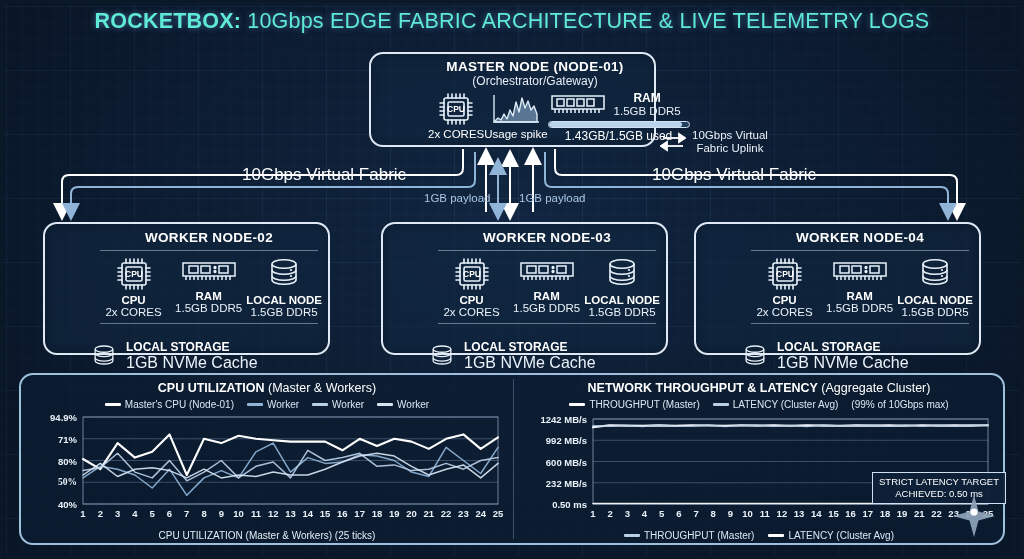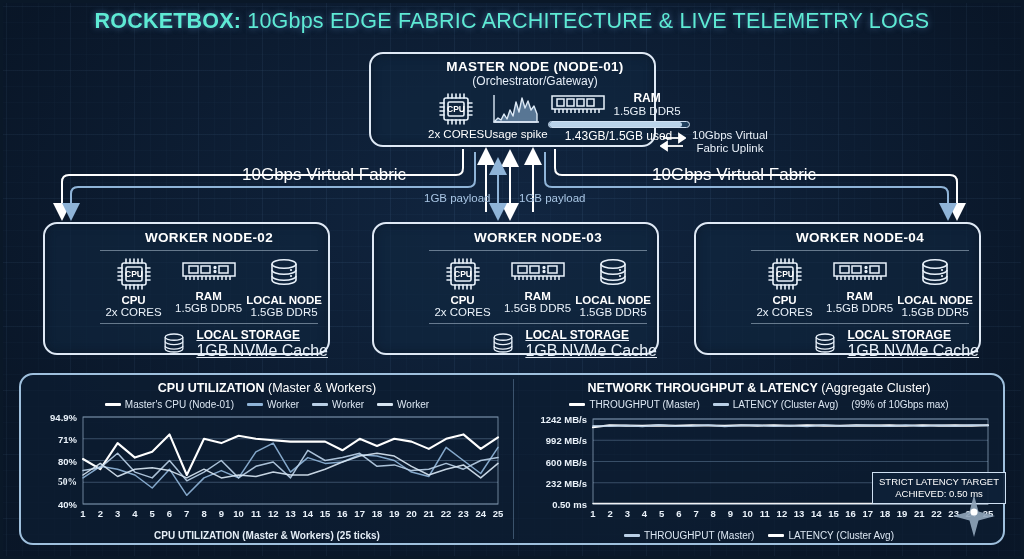--- a/index.html
+++ b/index.html
@@ -70,28 +70,28 @@
   
   #uplink{position:absolute; left:660px; top:88px; display:flex; align-items:center; gap:6px;margin-top:41px;}
   #uplink .lbl{font-size:11.5px; line-height:1.15; color:#eaf1f9; text-align:center;}
 
   
   .fab{position:absolute; font-size:17px; color:#ffffff; white-space:nowrap;}
   .pay{position:absolute; font-size:11.5px; color:#a9c6e4; white-space:nowrap;}
 
   
   .worker{ top:222px; width:287px; height:133px; }
-  #w2{left:43px;} #w3{left:372px;} #w4{left:694px;}
+  #w2{left:43px;} #w3{left:381px;} #w4{left:694px;}
   .worker .node-title{font-size:13.5px; margin-top:6px;}
   .w-div{height:1px;background:rgba(210,228,245,.45);margin:5px 10px 0;}
   .w-row{display:flex;justify-content:space-around;align-items:flex-start;padding:6px 6px 0;}
   .w-cell{display:flex;flex-direction:column;align-items:center;width:92px;}
   .w-cap{font-size:11.5px;font-weight:bold;color:#fff;margin-top:3px;white-space:nowrap;}
   .w-val{font-size:11.5px;color:#eaf2fa;white-space:nowrap;}
-  .w-store{display:flex;align-items:center;justify-content:flex-end;gap:8px;margin-top:5px;text-decoration:underline;}
+  .w-store{display:flex;align-items:center;justify-content:flex-start;gap:8px;margin-top:17px;}
   .w-store .st{display:flex;flex-direction:column;line-height:1.12;}
   .w-store .st .a{font-size:12px;font-weight:bold;color:#fff;}
   .w-store .st .b{font-size:16px;color:#eaf2fa;}
 
   
   #charts{
     position:absolute; left:19px; top:373px; width:986px; height:172px;
     border:2px solid #9fc0dd; border-radius:14px;
     background:rgba(12,29,50,0.72);
   }
@@ -100,21 +100,21 @@
   #chartCPU{left:0;width:492px;}
   #chartNET{left:492px;width:492px;}
   .c-title{position:absolute;top:6px;width:100%;text-align:center;font-size:12.5px;color:#fff;white-space:nowrap;}
   .c-title b{font-weight:bold;}
   .c-title span{font-weight:normal;}
   .legend{position:absolute;top:24px;width:100%;display:flex;justify-content:center;gap:13px;font-size:10px;color:#dce7f3;white-space:nowrap;}
   .lg{display:flex;align-items:center;gap:4px;}
   .sw{width:16px;height:2.5px;border-radius:1px;display:inline-block;}
   .note{font-size:10px;color:#dce7f3;}
   .xlab{position:absolute;bottom:2px;width:100%;text-align:center;font-size:10px;color:#e4edf6;white-space:nowrap;}
-  .xlab b{font-weight:bold;text-align:right;}
+  .xlab b{font-weight:normal;text-align:right;}
   .blegend{position:absolute;bottom:2px;width:100%;display:flex;justify-content:center;gap:14px;font-size:10px;color:#dce7f3;}
   .ytick{position:absolute;right:0;transform:translateY(-50%);font-size:9.5px;font-weight:bold;color:#eaf2fa;white-space:nowrap;}
   .xtick{position:absolute;transform:translateX(-50%);font-size:9.5px;font-weight:bold;color:#eaf2fa;}
   .plot{position:absolute;}
   .annot{
     position:absolute; border:1px solid #cfe0f2; background:rgba(14,33,56,0.95);
     font-size:9.5px; color:#fff; text-align:center; line-height:1.25; padding:3px 6px;
     white-space:nowrap;
   }
 </style>

